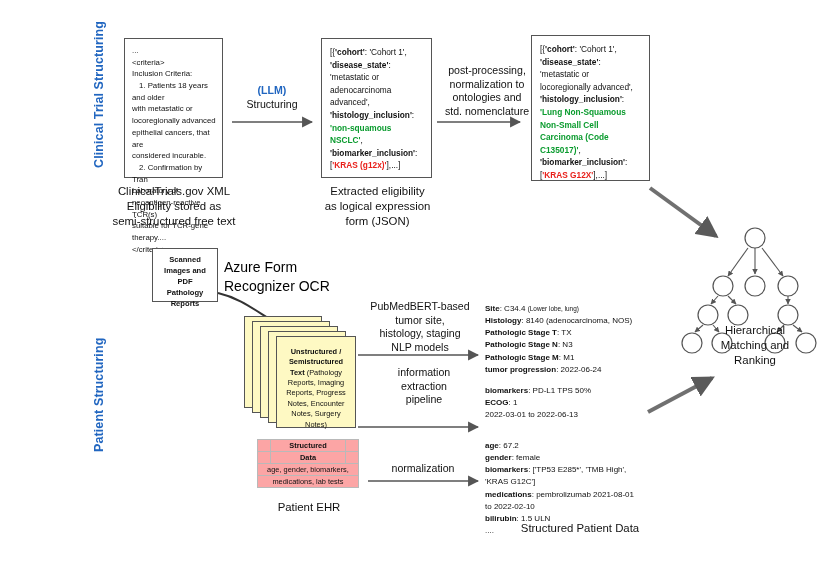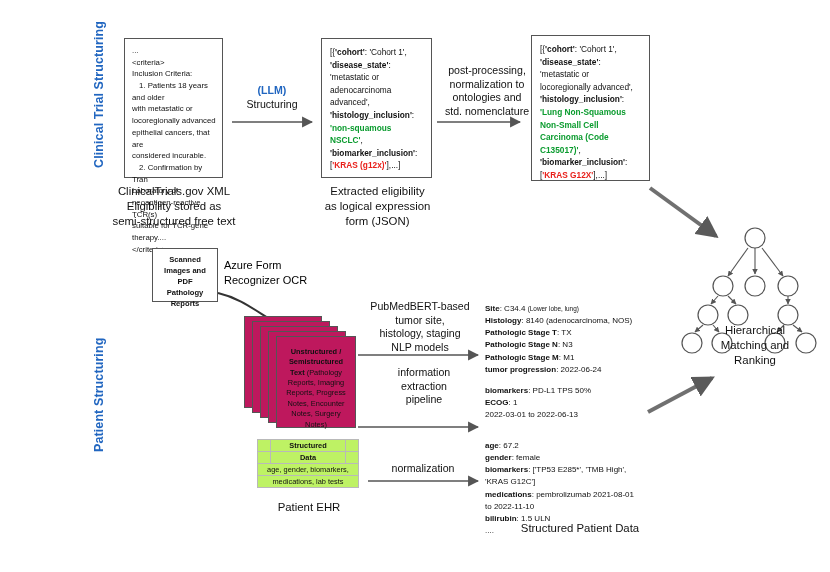--- a/index.html
+++ b/index.html
@@ -71,38 +71,38 @@
     font-size:10.6px;
     line-height:1.28;
     color:#111;
   }
   .arrowlabel .llm{color:#2166c0;font-weight:bold;}
 
   
   .stack-card{
     position:absolute;
     border:1px solid #555;
-    background:#be185d;
+    background:#fef9c3;
     box-sizing:border-box;
   }
   .docbox{
     font-size:7.4px;
     line-height:1.4;
     text-align:center;
     padding:10px 5px 4px 5px;
     color:#111;
   }
   .docbox b{font-weight:bold;}
 
   
   .sheet{
     position:absolute;
     border-collapse:collapse;
     border:1px solid #9a9a9a;
-    background:#bef264;
+    background:#fca5a5;
   }
   .sheet td{
     border:1px solid #b9b9b9;
     padding:0;
     font-size:7.4px;
     color:#111;
     height:11px;
   }
   .sheet .hd{font-weight:bold;text-align:center;}
   .sheet .bodytxt{text-align:center;font-size:7.4px;}
@@ -283,21 +283,21 @@
   </div>
 
   <div class="abs box scanbox" style="left:152px;top:248px;width:66px;height:54px;">
     <div>Scanned</div>
     <div>Images and</div>
     <div>PDF</div>
     <div>Pathology</div>
     <div>Reports</div>
   </div>
 
-  <div class="abs" style="left:224px;top:258px;width:110px;font-size:11px;line-height:1.35;">
+  <div class="abs" style="left:224px;top:258px;width:110px;font-size:14px;line-height:1.35;">
     <div>Azure Form</div>
     <div>Recognizer OCR</div>
   </div>
 
   <div class="abs" style="left:244px;top:316px;width:120px;height:110px;">
     <div class="stack-card" style="left:0px;top:0px;width:78px;height:92px;"></div>
     <div class="stack-card" style="left:8px;top:5px;width:78px;height:92px;"></div>
     <div class="stack-card" style="left:16px;top:10px;width:78px;height:92px;"></div>
     <div class="stack-card" style="left:24px;top:15px;width:78px;height:92px;"></div>
     <div class="stack-card docbox" style="left:32px;top:20px;width:80px;height:92px;">
@@ -361,21 +361,21 @@
     <div><b>ECOG</b><span>: 1</span></div>
     <div>2022-03-01 to 2022-06-13</div>
   </div>
 
   <div class="abs outblock" style="left:485px;top:440px;width:190px;">
     <div><b>age</b><span>: 67.2</span></div>
     <div><b>gender</b><span>: female</span></div>
     <div><b>biomarkers</b><span>: ['TP53 E285*', 'TMB High',</span></div>
     <div>'KRAS G12C']</div>
     <div><b>medications</b><span>: pembrolizumab 2021-08-01</span></div>
-    <div>to 2022-11-10</div>
+    <div>to 2022-02-10</div>
     <div><b>bilirubin</b><span>: 1.5 ULN</span></div>
     <div>....</div>
   </div>
 
   <div class="abs caption" style="left:470px;top:521px;width:220px;">Structured Patient Data</div>
 
   <div class="abs treelabel" style="left:690px;top:323px;width:130px;">
     <div>Hierarchical</div>
     <div>Matching and</div>
     <div>Ranking</div>

